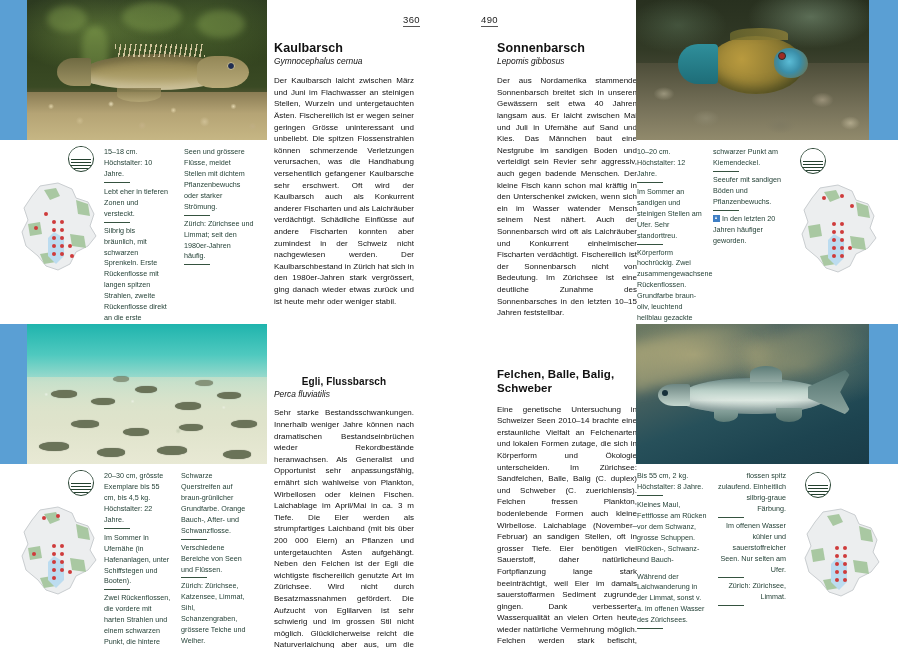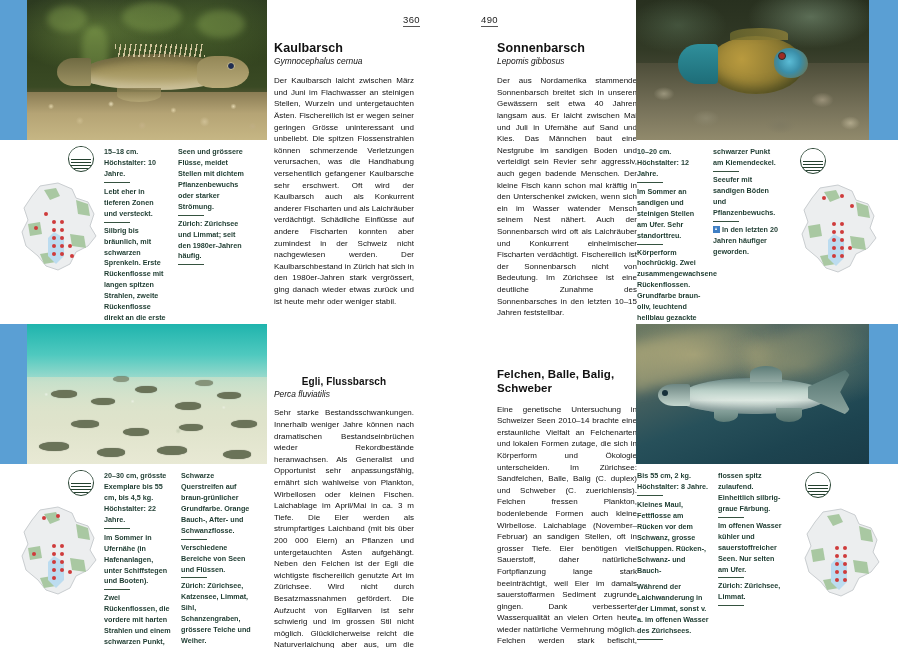--- a/index.html
+++ b/index.html
@@ -138,21 +138,20 @@
     border-bottom: 1px solid #555;
     padding-bottom: 1px;
   }
 
   
   .facts {
     position: absolute;
     color: #1d3b30;
     font-size: 7.2px;
     line-height: 1.52;
-    font-weight: bold;
   }
   .fact {
     margin-bottom: 3px;
     padding-bottom: 3px;
     position: relative;
   }
   .fact::after {
     content:"";
     position:absolute; left:0; bottom:0;
     width: 26px; height: 1px; background: #35523f;
@@ -249,21 +248,21 @@
       <div class="half"></div>
     </div>
 
     <div class="facts" style="left:104px;top:147px;width:64px;">
       <div class="fact first">15–18 cm. Höchstalter: 10 Jahre.</div>
       <div class="fact">Lebt eher in tieferen Zonen und versteckt.</div>
       <div class="fact no-rule">Silbrig bis bräunlich, mit schwarzen Sprenkeln. Erste Rückenflosse mit langen spitzen Strahlen, zweite Rückenflosse direkt an die erste anschliessend, mit weichen Strahlen.</div>
       <div style="width:26px;height:1px;background:#35523f;"></div>
     </div>
 
-    <div class="facts" style="left:178px;top:147px;width:70px;">
+    <div class="facts" style="left:184px;top:147px;width:70px;">
       <div class="fact">Seen und grössere Flüsse, meidet Stellen mit dichtem Pflanzenbewuchs oder starker Strömung.</div>
       <div class="fact">Zürich: Zürichsee und Limmat; seit den 1980er-Jahren häufig.</div>
     </div>
 
     <div class="map" style="left:14px;top:180px;width:88px;height:100px;">
       <svg viewBox="0 0 88 100" width="88" height="100" aria-hidden="true">
         <path d="M26 6 L44 3 L58 9 L62 18 L74 22 L80 34 L76 46 L82 56 L74 66 L62 72 L56 84 L44 90 L32 86 L24 76 L12 66 L8 52 L14 40 L10 28 L18 16 Z" fill="#eceeef" stroke="#c9cdd0" stroke-width="1"></path>
         <path d="M30 10 L42 8 L46 16 L36 20 Z" fill="#a9c8a2"></path>
         <path d="M62 20 L74 24 L76 36 L64 34 Z" fill="#a9c8a2"></path>
         <path d="M14 44 L26 42 L28 54 L16 56 Z" fill="#a9c8a2"></path>
@@ -495,21 +494,21 @@
     </div>
 
     <div class="edge-bar" style="left:869px;top:0;width:29px;height:140px;"></div>
 
     <div class="facts" style="left:637px;top:147px;width:72px;">
       <div class="fact first">Bis 55 cm, 2 kg. Höchstalter: 8 Jahre.</div>
       <div class="fact no-rule">Kleines Maul, Fettflosse am Rücken vor dem Schwanz, grosse Schuppen. Rücken-, Schwanz- und Bauch-</div>
       <div class="fact">Während der Laichwanderung in der Limmat, sonst v. a. im offenen Wasser des Zürichsees.</div>
     </div>
 
-    <div class="facts" style="left:718px;top:147px;width:68px;">
+    <div class="facts" style="left:718px;top:147px;width:68px;text-align:right;">
       <div class="fact">flossen spitz zulaufend. Einheitlich silbrig-graue Färbung.</div>
       <div class="fact">Im offenen Wasser kühler und sauerstoffreicher Seen. Nur selten am Ufer.</div>
       <div class="fact">Zürich: Zürichsee, Limmat.</div>
     </div>
 
     <div class="wave-icon" style="left:805px;top:148px;">
       <i></i>
         <i></i>
         <i></i>
         <i></i>

